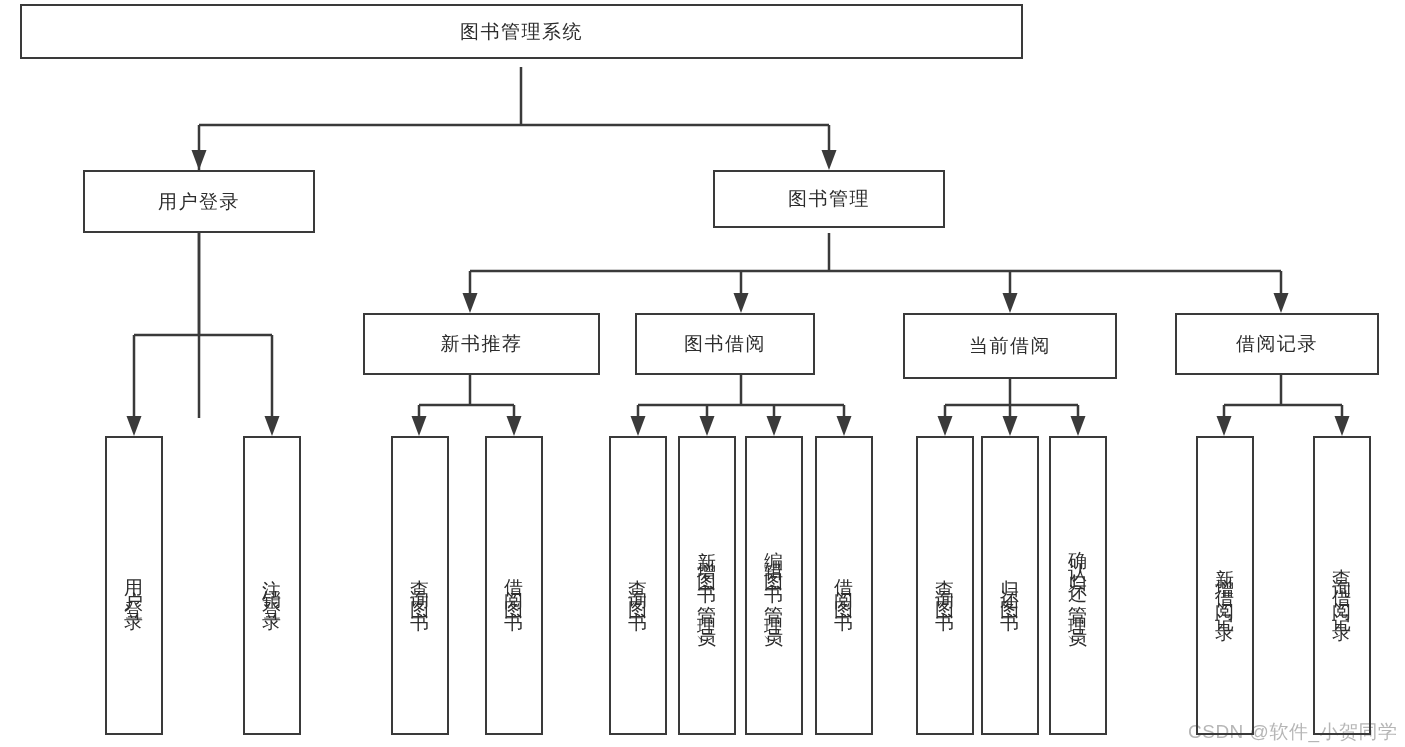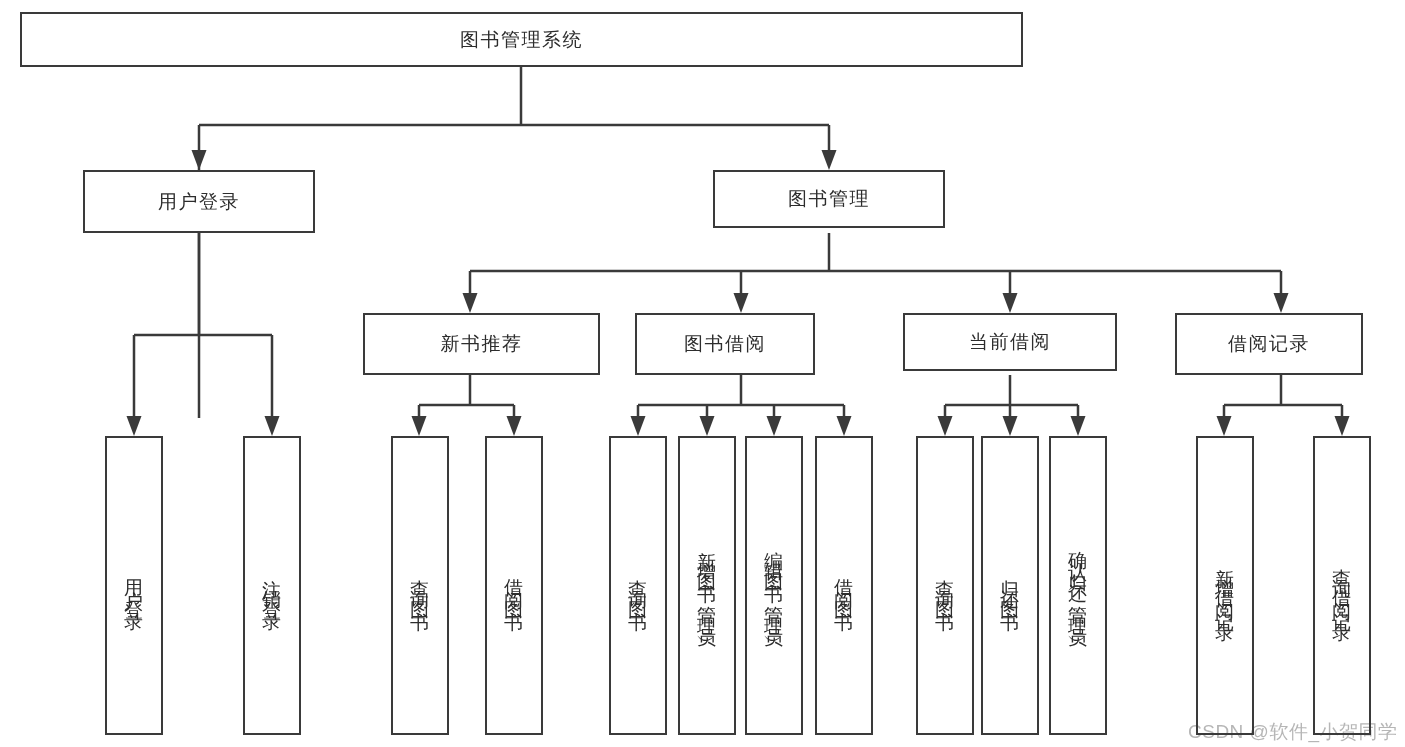--- a/index.html
+++ b/index.html
@@ -26,27 +26,27 @@
   .hbox { font-size:19px; letter-spacing:1.5px; white-space:nowrap; }
   .vbox span {
     writing-mode:vertical-rl;
     text-orientation:mixed;
     line-height:1;
     font-size:19px;
     letter-spacing:11px;
     white-space:nowrap;
   }
   
-  .root  { left:20px;   top:12px;  width:1003px; height:55px; }
+  .root  { left:20px;   top:4px;  width:1003px; height:55px; }
   .n-ul  { left:83px;   top:170px; width:232px;  height:63px; }
   .n-bm  { left:713px;  top:170px; width:232px;  height:58px;text-align:right; }
   .m0 { left:363px;  top:313px; width:237px; height:62px; }
   .m1 { left:635px;  top:313px; width:180px; height:62px; }
-  .m2 { left:903px;  top:313px; width:214px; height:58px; }
-  .m3 { left:1175px; top:313px; width:188px; height:62px; }
+  .m2 { left:903px;  top:313px; width:214px; height:66px; }
+  .m3 { left:1175px; top:313px; width:204px; height:62px; }
   .leaf { top:436px; width:58px; height:299px; }
   .l-ul0 { left:105px; }  .l-ul1 { left:243px; }
   .l-m00 { left:391px; }  .l-m01 { left:485px; }
   .l-m10 { left:609px; }  .l-m11 { left:678px; }  .l-m12 { left:745px; }  .l-m13 { left:815px; }
   .l-m20 { left:916px; }  .l-m21 { left:981px; }  .l-m22 { left:1049px; }
   .l-m30 { left:1196px; } .l-m31 { left:1313px; }
   .watermark {
     position:absolute;
     left:1188px;
     top:719px;

